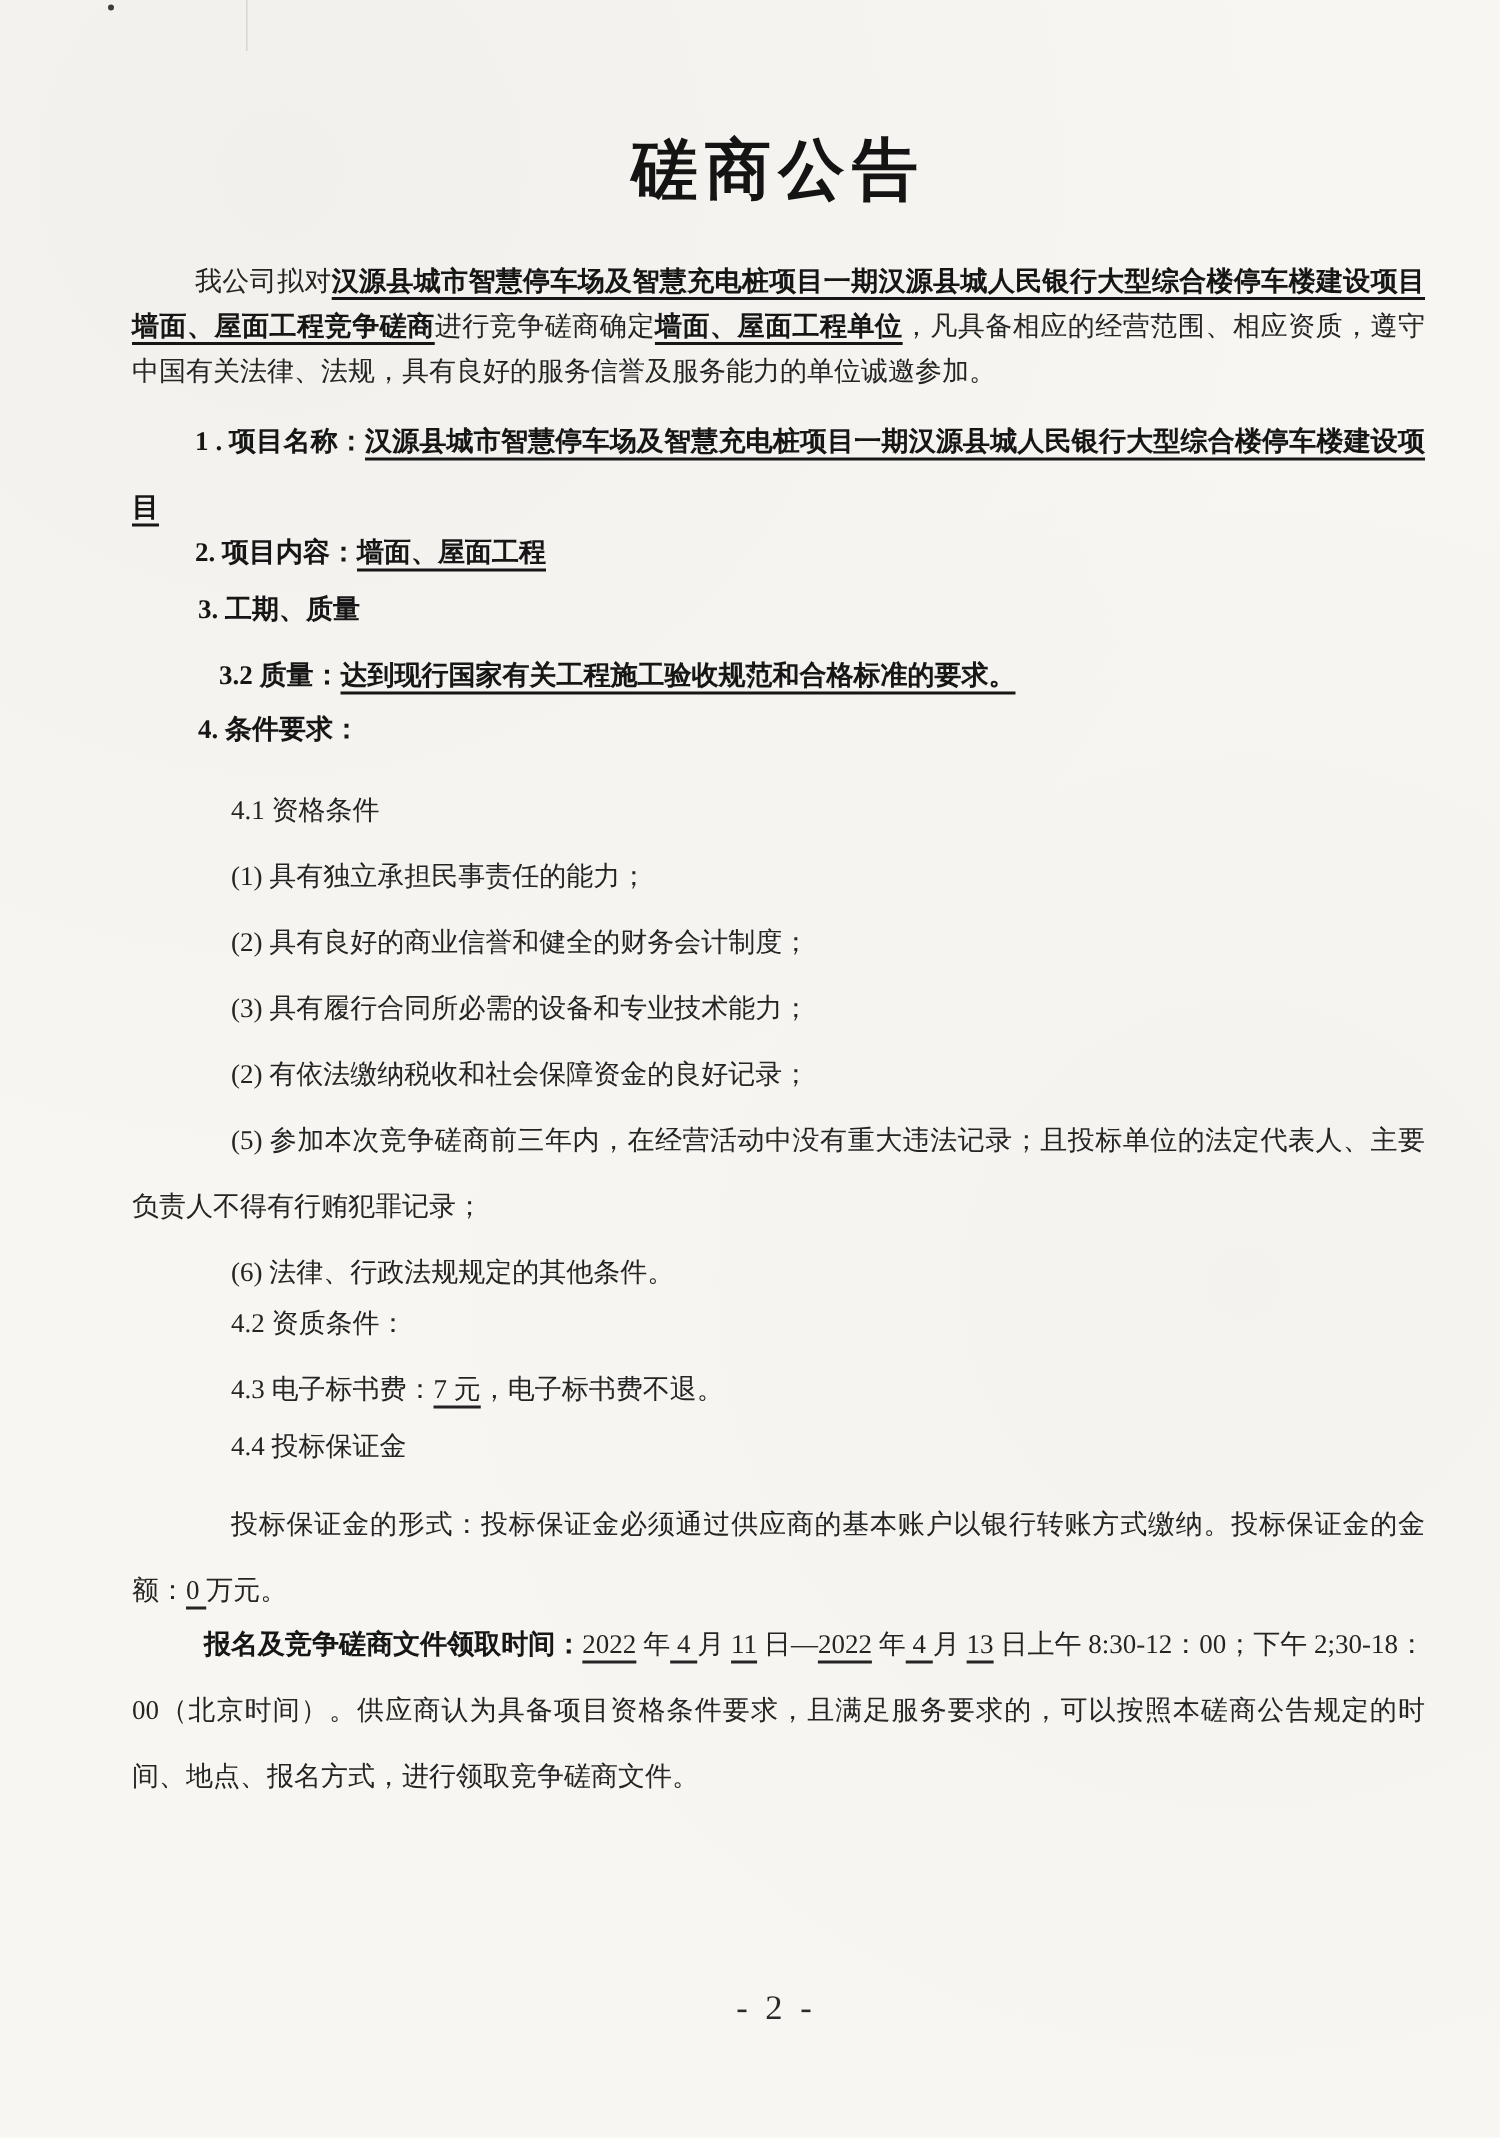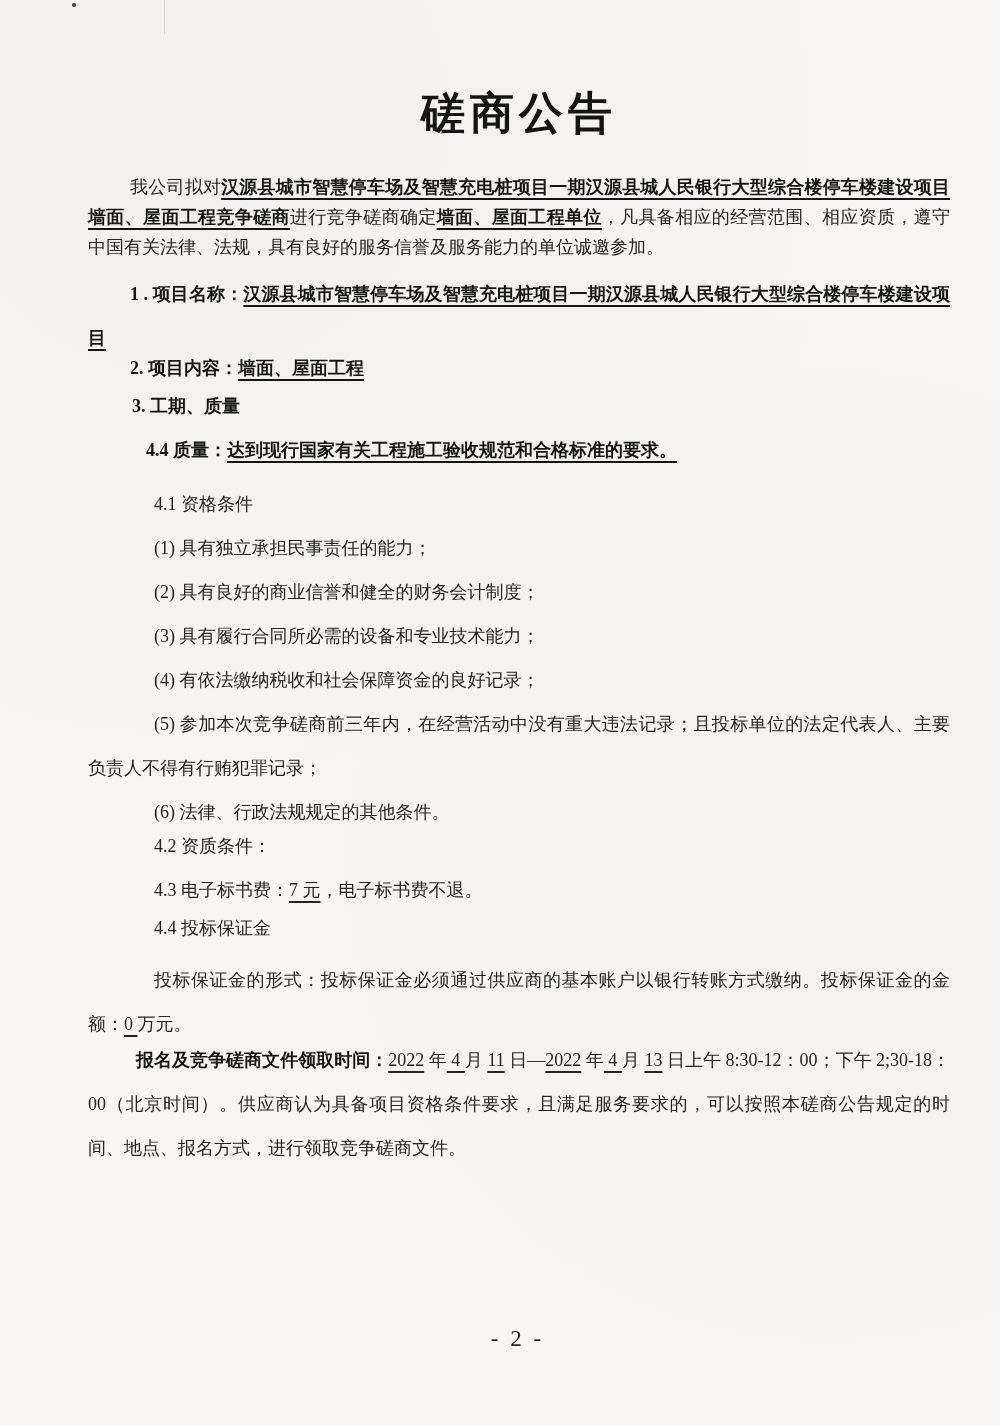--- a/index.html
+++ b/index.html
@@ -49,32 +49,33 @@
 
     <p class="block intro" style="text-indent:42px;"><span>我公司拟对</span><span class="b u">汉源县城市智慧停车场及智慧充电桩项目一期汉源县城人民银行大型综合楼停车楼建设项目墙面、屋面工程竞争磋商</span><span>进行竞争磋商确定</span><span class="b u">墙面、屋面工程单位</span><span>，凡具备相应的经营范围、相应资质，遵守中国有关法律、法规，具有良好的服务信誉及服务能力的单位诚邀参加。</span></p>
 
     <p class="block" style="text-indent:42px;"><span class="b">1 . 项目名称：</span><span class="b u">汉源县城市智慧停车场及智慧充电桩项目一期汉源县城人民银行大型综合楼停车楼建设项目</span></p>
 
     <p class="block" style="text-indent:42px;margin-top:-14px;"><span class="b">2.  项目内容：</span><span class="b u">墙面、屋面工程</span></p>
 
     <p class="block" style="text-indent:44px;margin-top:-6px;"><span class="b">3. 工期、质量</span></p>
 
 
-    <p class="block" style="text-indent:58px;"><span class="b">4.4 质量：</span><span class="b u">达到现行国家有关工程施工验收规范和合格标准的要求。</span></p>
+    <p class="block" style="text-indent:58px;"><span class="b">3.2 质量：</span><span class="b u">达到现行国家有关工程施工验收规范和合格标准的要求。</span></p>
 
+    <p class="block" style="text-indent:44px;margin-top:-8px;"><span class="b">4. 条件要求：</span></p>
 
     <p class="block" style="text-indent:66px;margin-top:10px;"><span>4.1 资格条件</span></p>
 
     <p class="block" style="text-indent:66px;"><span>(1) 具有独立承担民事责任的能力；</span></p>
 
     <p class="block" style="text-indent:66px;"><span>(2) 具有良好的商业信誉和健全的财务会计制度；</span></p>
 
     <p class="block" style="text-indent:66px;"><span>(3) 具有履行合同所必需的设备和专业技术能力；</span></p>
 
-    <p class="block" style="text-indent:66px;"><span>(4) 有依法缴纳税收和社会保障资金的良好记录；</span></p>
+    <p class="block" style="text-indent:66px;"><span>(2) 有依法缴纳税收和社会保障资金的良好记录；</span></p>
 
     <p class="block" style="text-indent:66px;"><span>(5) 参加本次竞争磋商前三年内，在经营活动中没有重大违法记录；且投标单位的法定代表人、主要负责人不得有行贿犯罪记录；</span></p>
 
     <p class="block" style="text-indent:66px;"><span>(6) 法律、行政法规规定的其他条件。</span></p>
 
     <p class="block" style="text-indent:66px;margin-top:-10px;"><span>4.2 资质条件：</span></p>
 
 
     <p class="block" style="text-indent:66px;"><span>4.3 电子标书费：</span><span class="u">7 元</span><span>，电子标书费不退。</span></p>
 

